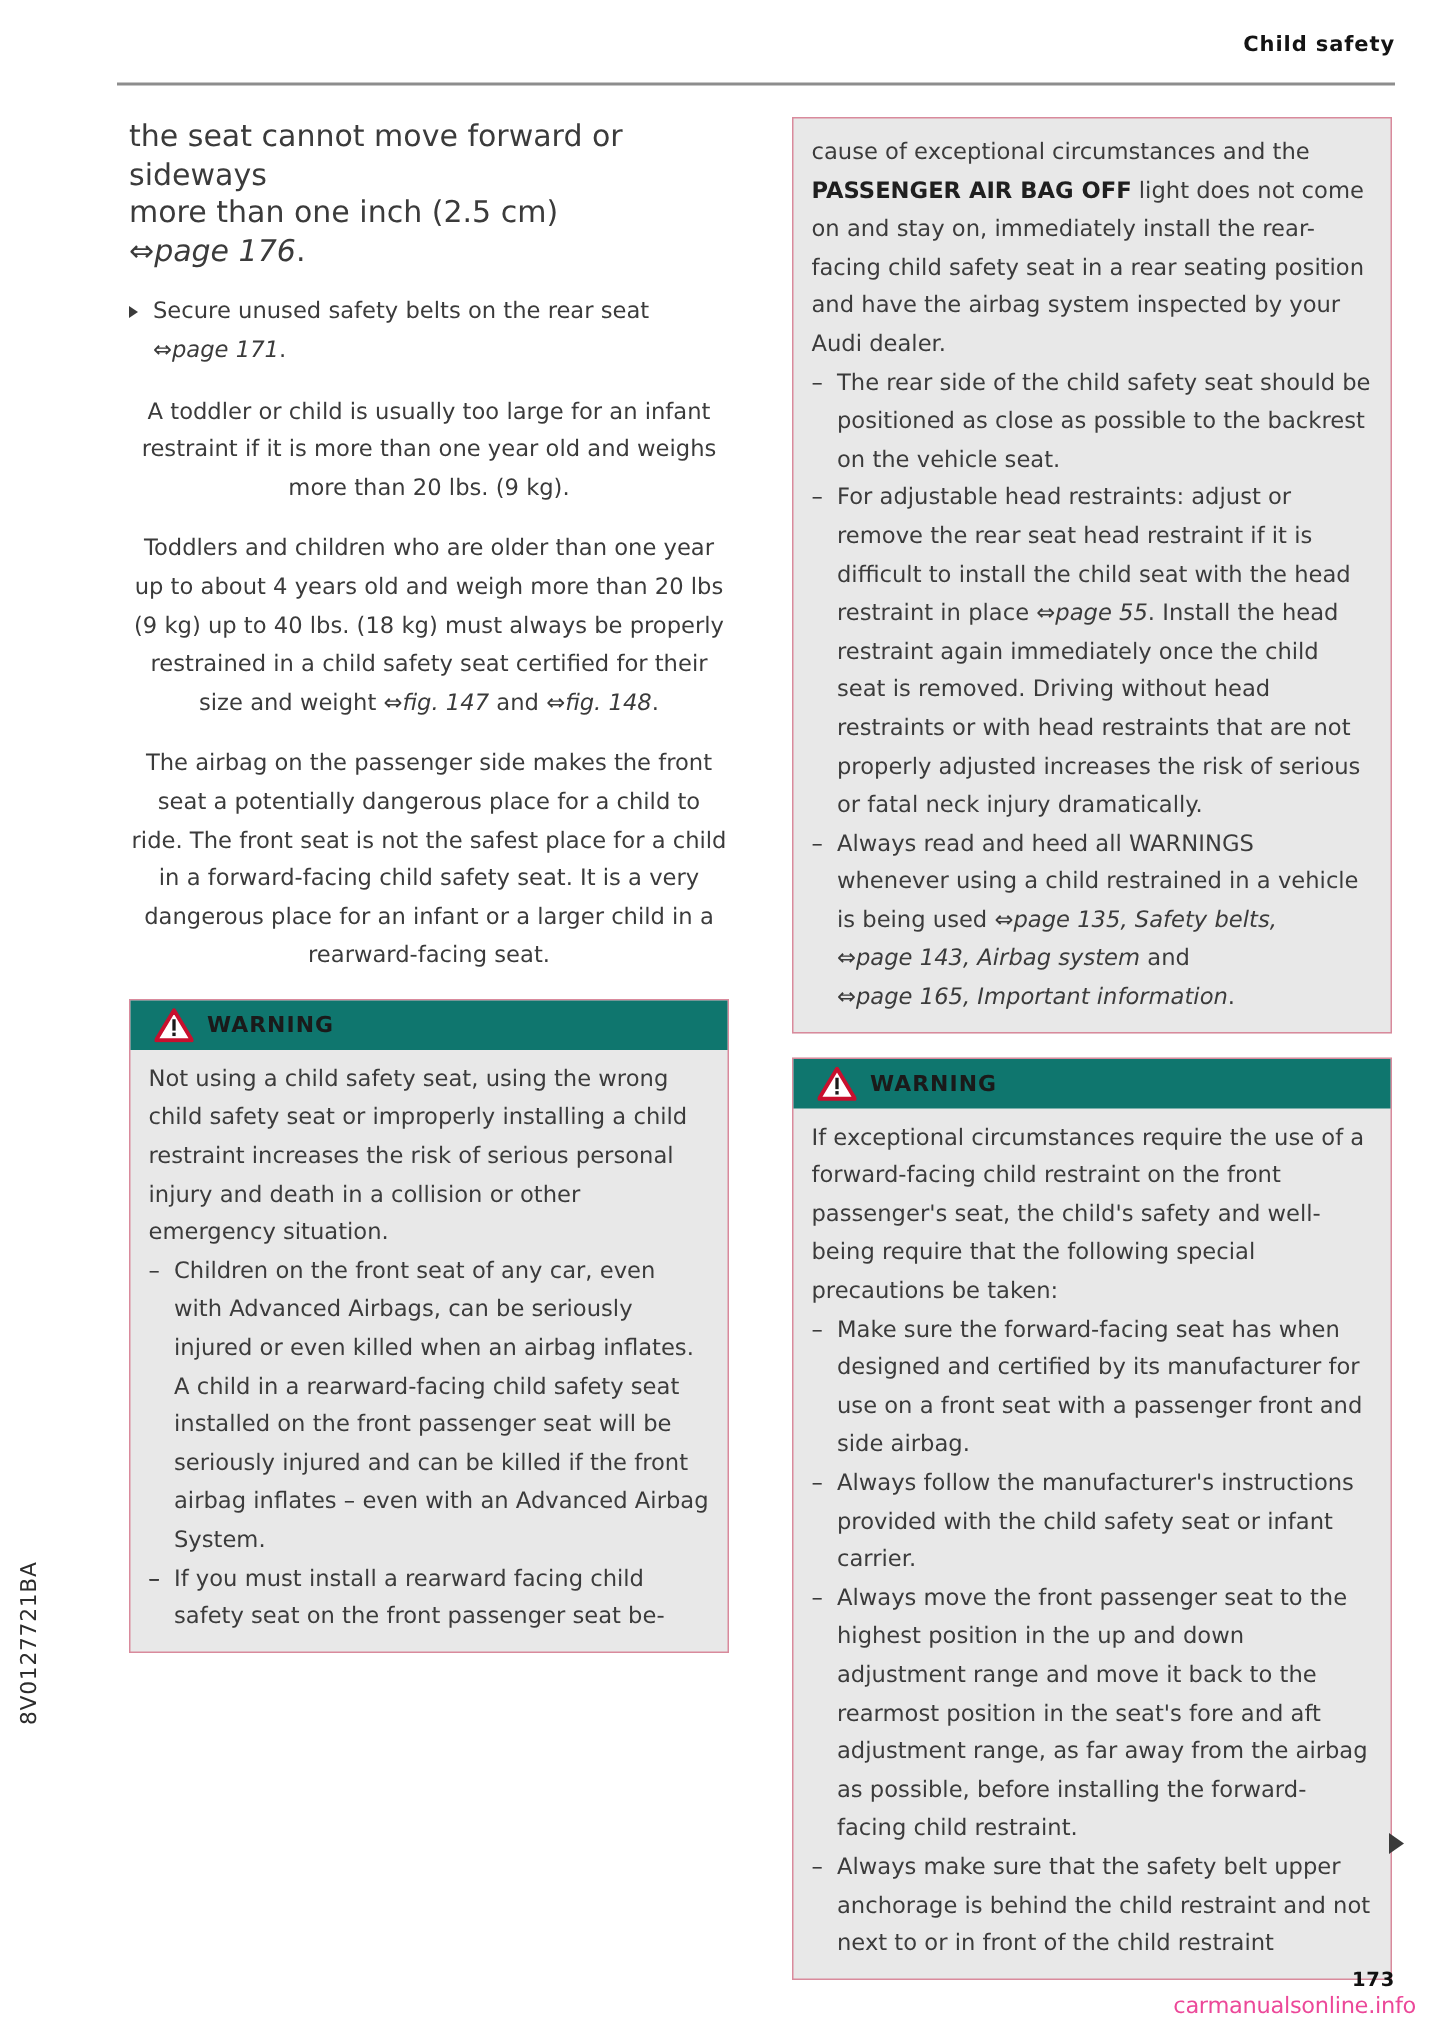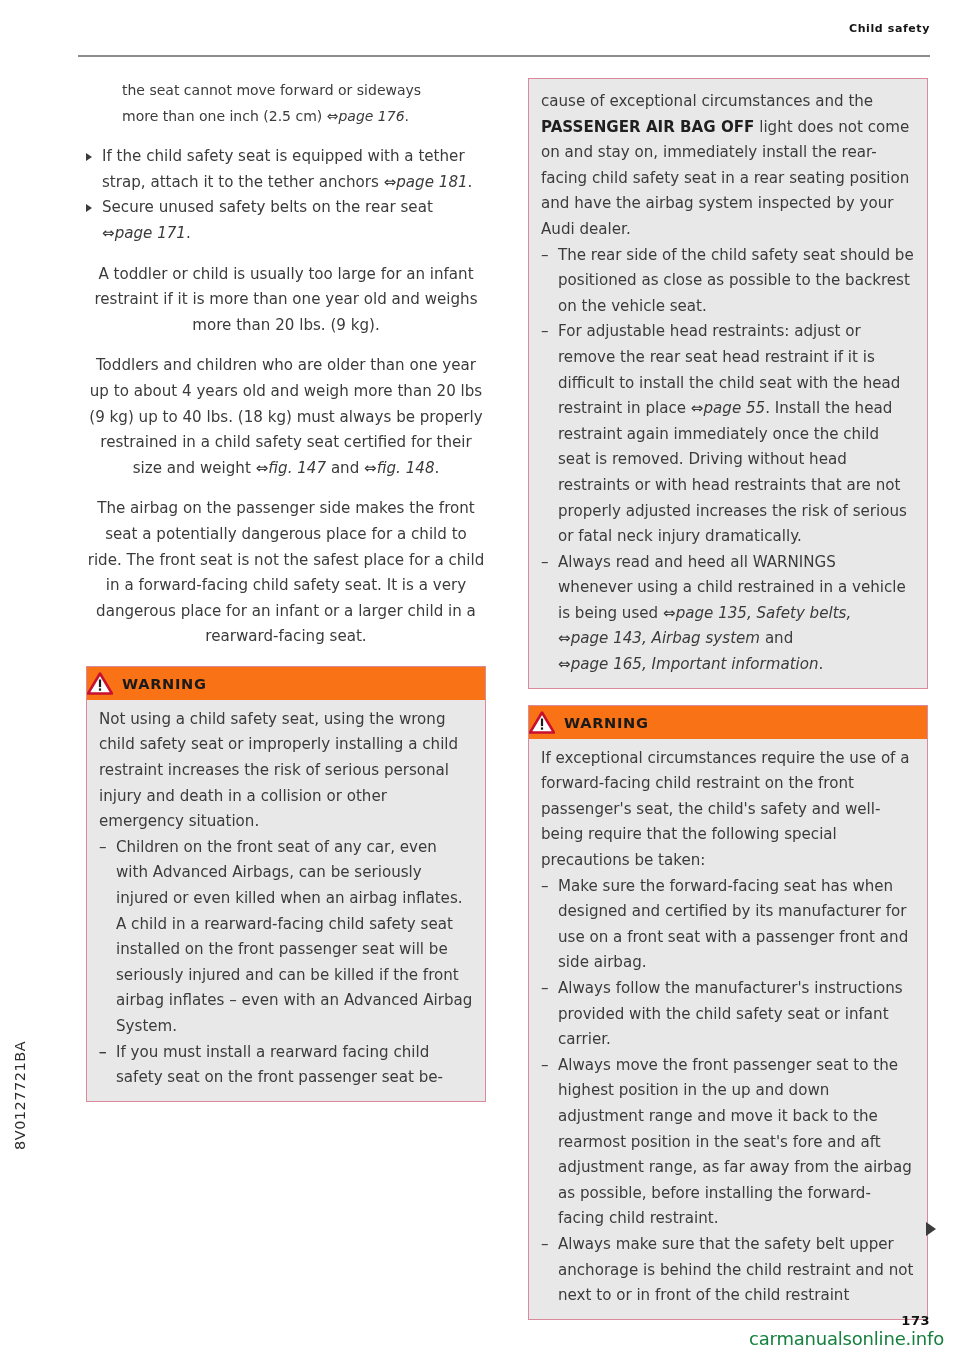--- a/index.html
+++ b/index.html
@@ -26,21 +26,21 @@
     position: absolute;
     left: 78px;
     right: 30px;
     top: 22px;
     height: 42px;
   }
   .header-title {
     position: absolute;
     right: 0;
     top: 0;
-    font-size: 11px;
+    font-size: 14px;
     font-weight: bold;
     letter-spacing: 0.6px;
     color: #141414;
     white-space: nowrap;
   }
   .header-rule {
     position: absolute;
     left: 0;
     right: 0;
     top: 33px;
@@ -82,35 +82,35 @@
     border-left: 6px solid #3b3b3b;
     border-top: 4.5px solid transparent;
     border-bottom: 4.5px solid transparent;
   }
 
   .ref { font-style: italic; white-space: nowrap; }
   .arrow-ref { font-style: normal; }
   .bold { font-weight: bold; color: #1f1f1f; }
 
   .lead-block { margin-bottom: 15px; }
-  .cont-line { font-size: 14px; line-height: 25.6px; margin-left: 36px; }
+  .cont-line { font-size: 20px; line-height: 25.6px; }
 
   
   .warnbox {
     border: 1.3px solid #d98a9c;
     background: #e8e8e8;
     box-sizing: border-box;
     margin-bottom: 12px;
   }
   .warnbox:last-child { margin-bottom: 0; }
   .warn-head {
-    background: #f97316;
+    background: #0f766e;
     display: flex;
     align-items: center;
-    padding: 5px 10px 5px 0;
+    padding: 5px 10px 5px 16px;
     gap: 9px;
   }
   .warn-head-title {
     font-size: 14.6px;
     font-weight: bold;
     letter-spacing: 0.7px;
     color: #1a1a1a;
   }
   .warn-icon { display: block; width: 26px; height: 23px; flex: 0 0 auto; }
   .warn-body {
@@ -169,22 +169,22 @@
     top: 1313px;
     font-size: 13px;
     font-weight: bold;
     color: #111111;
     letter-spacing: 0.5px;
   }
   .watermark {
     position: absolute;
     right: 16px;
     top: 1328px;
-    font-size: 18px;
-    color: #15803d;
+    font-size: 15px;
+    color: #ec4899;
     letter-spacing: -0.2px;
     white-space: nowrap;
   }
 </style>
 </head>
 <body>
 
 <div class="page">
 
   <div class="header">
@@ -193,25 +193,20 @@
   </div>
 
   <div class="col col-left">
 
     <div class="lead-block">
       <div class="cont-line">the seat cannot move forward or sideways</div>
       <div class="cont-line"><span>more than one inch (2.5 cm)</span> <span class="ref"><span class="arrow-ref">⇔</span><span>page 176</span></span>.</div>
     </div>
 
     <ul class="bullet-list">
-      <li class="bullet-item">
-        <span class="tri"></span>
-        <span>If the child safety seat is equipped with a tether strap, attach it to the tether anchors</span>
-        <span class="ref"><span class="arrow-ref">⇔</span><span>page 181</span></span>.
-      </li>
       <li class="bullet-item">
         <span class="tri"></span>
         <span>Secure unused safety belts on the rear seat</span>
         <span class="ref"><span class="arrow-ref">⇔</span><span>page 171</span></span>.
       </li>
     </ul>
 
     <p class="body-par" style="margin-top:15px">A toddler or child is usually too large for an infant restraint if it is more than one year old and weighs more than 20 lbs. (9 kg).</p>
 
     <p class="body-par"><span>Toddlers and children who are older than one year up to about 4 years old and weigh more than 20 lbs (9 kg) up to 40 lbs. (18 kg) must always be properly restrained in a child safety seat certified for their size and weight</span> <span class="ref"><span class="arrow-ref">⇔</span><span>fig. 147</span></span> <span>and</span> <span class="ref"><span class="arrow-ref">⇔</span><span>fig. 148</span></span>.</p>

